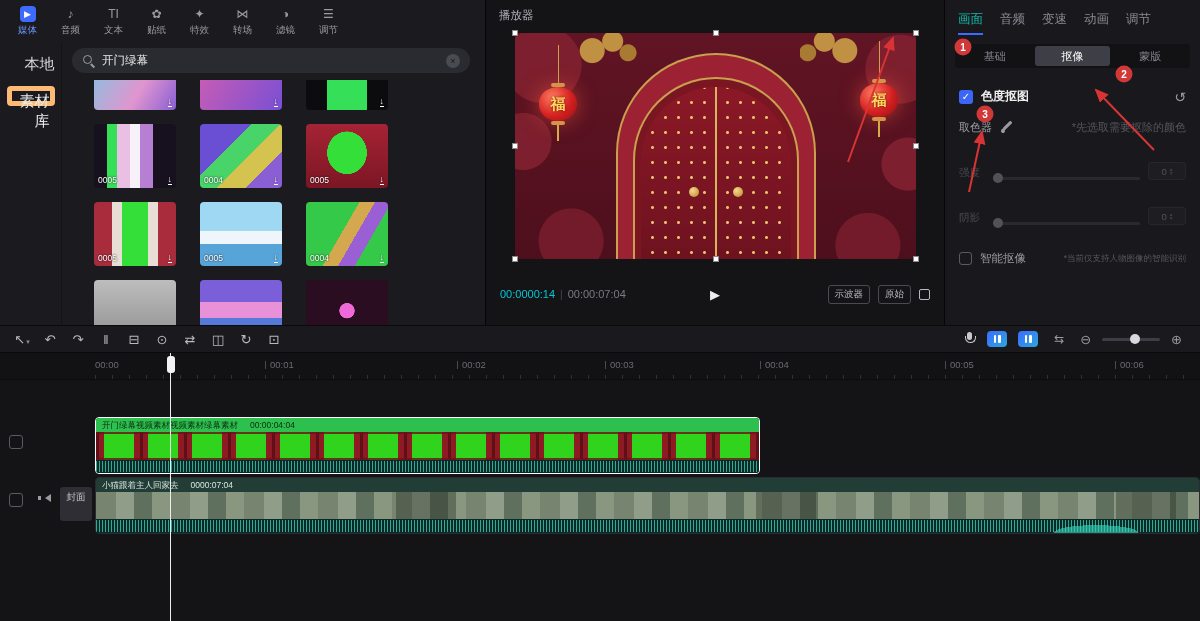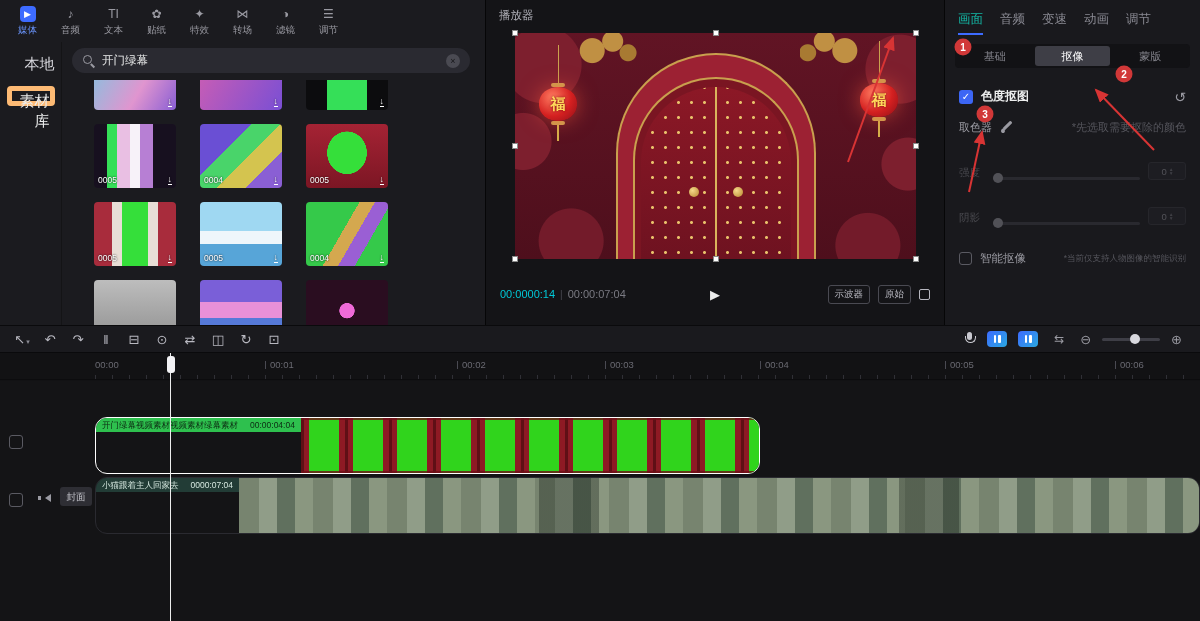--- a/index.html
+++ b/index.html
@@ -150,22 +150,22 @@
       background-size:1200px 4px;background-position:95px bottom;background-repeat:no-repeat}
   .tick{position:absolute;top:6px;font-size:9.5px;color:#6a6a72;white-space:nowrap}
   .tick::before{content:"";display:inline-block;width:1px;height:8px;background:#4a4a52;margin-right:4px;vertical-align:-1px}
   .tick.first::before{display:none}
   .tracks{position:absolute;left:0;top:381px;width:1200px;height:240px;background:#141416}
   .trk-toggle{position:absolute;left:9px;width:14px;height:14px;border:1px solid #5a5a62;border-radius:3px;cursor:pointer}
   .tt1{top:54px}.tt2{top:112px}
   .spk{position:relative;width:14px;height:14px;position:absolute;left:36px;top:110px;cursor:pointer}
   .spk::before{content:"";position:absolute;left:5px;top:3px;border:4px solid transparent;border-right:6px solid #9a9aa2}
   .spk::after{content:"";position:absolute;left:2px;top:5px;width:3px;height:4px;background:#9a9aa2}
-  .cover-btn{position:absolute;left:60px;top:106px;width:32px;height:19px;background:#2e2e34;border-radius:3px;color:#c8c8cf;font-size:9.5px;text-align:center;line-height:19px;cursor:pointer}
-  .clip{position:absolute;border-radius:12px;overflow:hidden;display:flex;flex-direction:row;cursor:grab}
+  .cover-btn{position:absolute;left:60px;top:106px;width:32px;height:34px;background:#2e2e34;border-radius:3px;color:#c8c8cf;font-size:9.5px;text-align:center;line-height:19px;cursor:pointer}
+  .clip{position:absolute;border-radius:4px;overflow:hidden;display:flex;flex-direction:column;cursor:grab}
   .clip1{left:95px;top:36px;width:665px;height:57px;border:1.5px solid #fff}
   .clip2{left:95px;top:96px;width:1105px;height:57px;border:1px solid #2a2a30}
   .c-head{height:14px;background:#2ec04e;color:#0c2a12;font-size:8.5px;line-height:14px;padding:0 6px;display:flex;gap:12px;white-space:nowrap;overflow:hidden;flex:none}
   .c-head2{background:#223c36;color:#d6e8e0}
   .c-body{flex:1}
   .b1{background:
       repeating-linear-gradient(90deg,rgba(90,14,20,.9) 0 3px,transparent 3px 44px),
       repeating-linear-gradient(90deg,#8e1a24 0 8px,#30d41c 8px 38px,#8e1a24 38px 44px);
       box-shadow:inset 0 2px 0 rgba(110,16,22,.8),inset 0 -2px 0 rgba(110,16,22,.8)}
   .b2{background:

